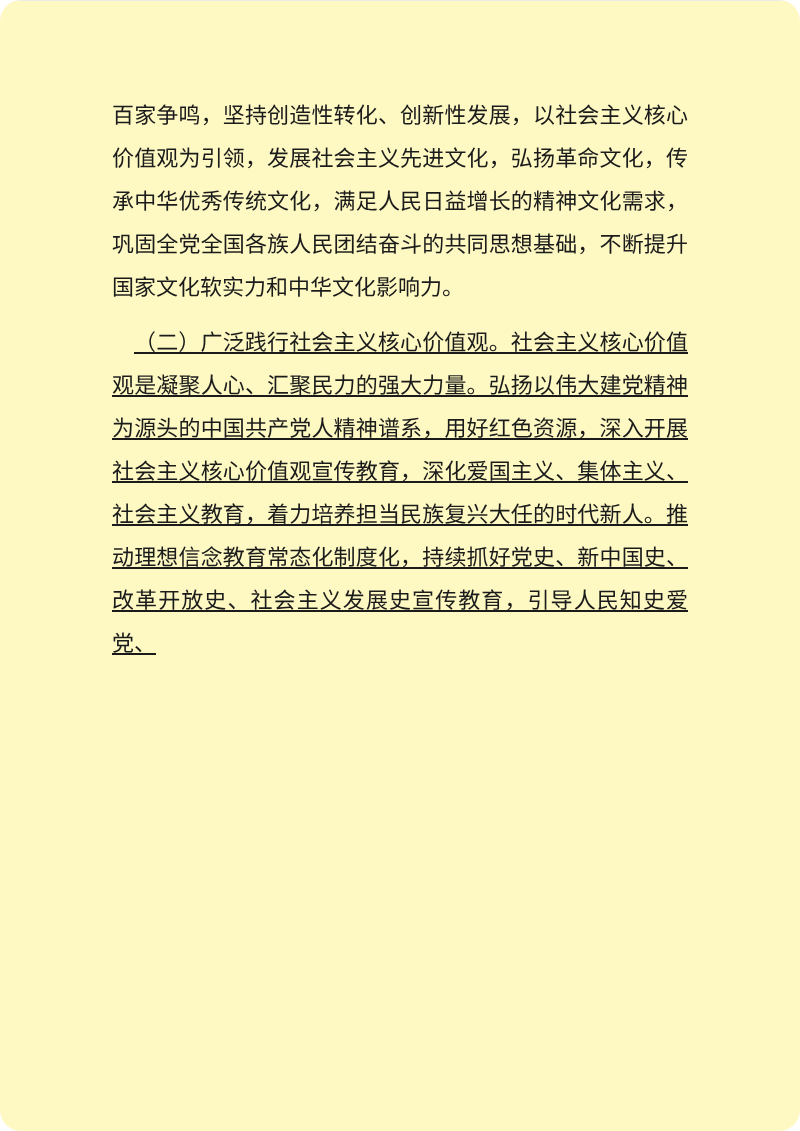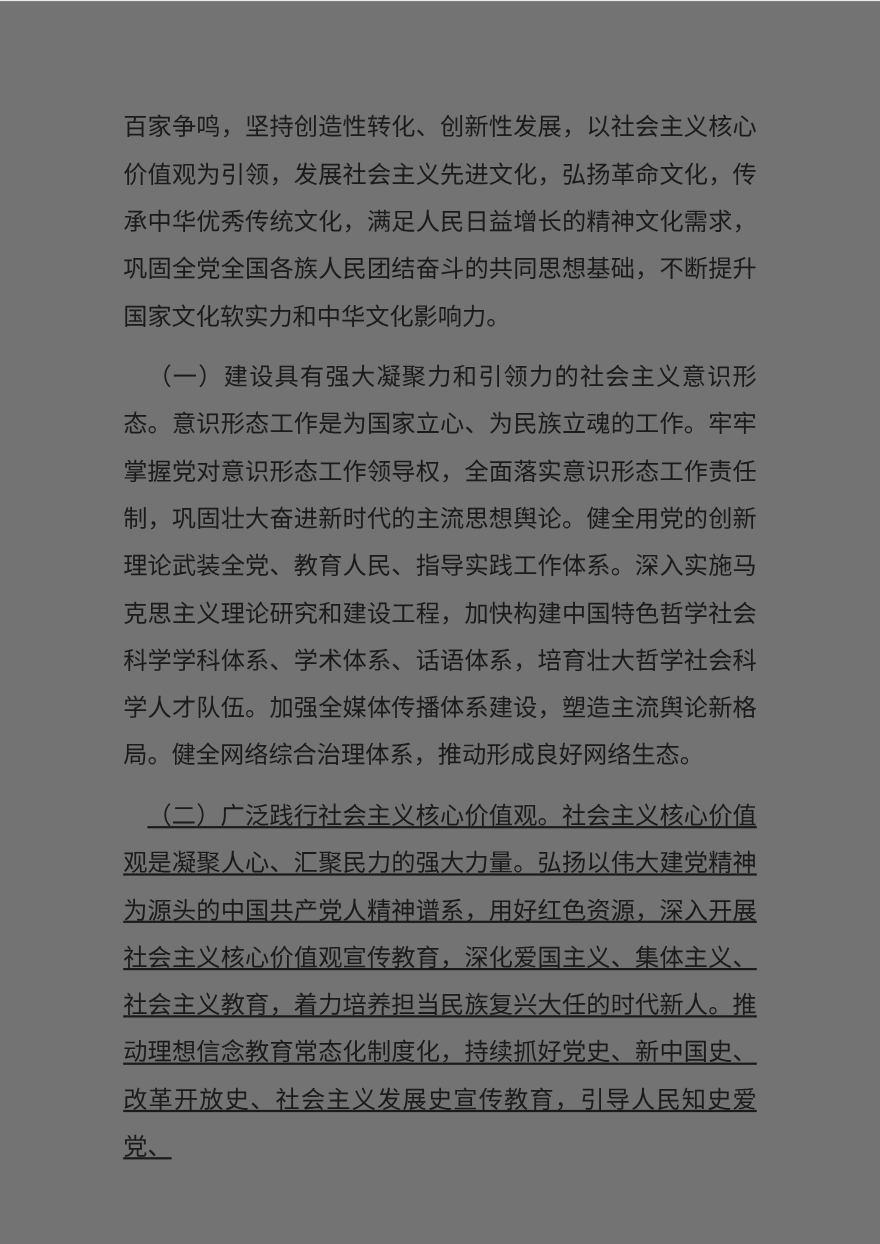--- a/index.html
+++ b/index.html
@@ -4,23 +4,24 @@
 <style>
   html, body {
     margin: 0;
     padding: 0;
     background: #ffffff;
   }
   .page {
     position: relative;
     width: 800px;
     height: 1131px;
-    background: #737373;
+    background: #fef9c3;
     overflow: hidden;
     box-sizing: border-box;
+    border-radius: 21px;
   }
   .page-top-edge {
     position: absolute;
     top: 0;
     left: 0;
     width: 100%;
     height: 1px;
     background: #ebebeb;
   }
   .text-block {
@@ -48,16 +49,15 @@
     text-decoration: underline;
   }
 </style>
 </head>
 <body>
 
 <div class="page">
   <div class="page-top-edge"></div>
   <div class="text-block">
     <p class="doc-paragraph">百家争鸣，坚持创造性转化、创新性发展，以社会主义核心价值观为引领，发展社会主义先进文化，弘扬革命文化，传承中华优秀传统文化，满足人民日益增长的精神文化需求，巩固全党全国各族人民团结奋斗的共同思想基础，不断提升国家文化软实力和中华文化影响力。</p>
-    <p class="doc-paragraph indented">（一）建设具有强大凝聚力和引领力的社会主义意识形态。意识形态工作是为国家立心、为民族立魂的工作。牢牢掌握党对意识形态工作领导权，全面落实意识形态工作责任制，巩固壮大奋进新时代的主流思想舆论。健全用党的创新理论武装全党、教育人民、指导实践工作体系。深入实施马克思主义理论研究和建设工程，加快构建中国特色哲学社会科学学科体系、学术体系、话语体系，培育壮大哲学社会科学人才队伍。加强全媒体传播体系建设，塑造主流舆论新格局。健全网络综合治理体系，推动形成良好网络生态。</p>
     <p class="doc-paragraph indented">（二）广泛践行社会主义核心价值观。社会主义核心价值观是凝聚人心、汇聚民力的强大力量。弘扬以伟大建党精神为源头的中国共产党人精神谱系，用好红色资源，深入开展社会主义核心价值观宣传教育，深化爱国主义、集体主义、社会主义教育，着力培养担当民族复兴大任的时代新人。推动理想信念教育常态化制度化，持续抓好党史、新中国史、改革开放史、社会主义发展史宣传教育，引导人民知史爱党、</p>
   </div>
 </div>
 
 </body></html>

